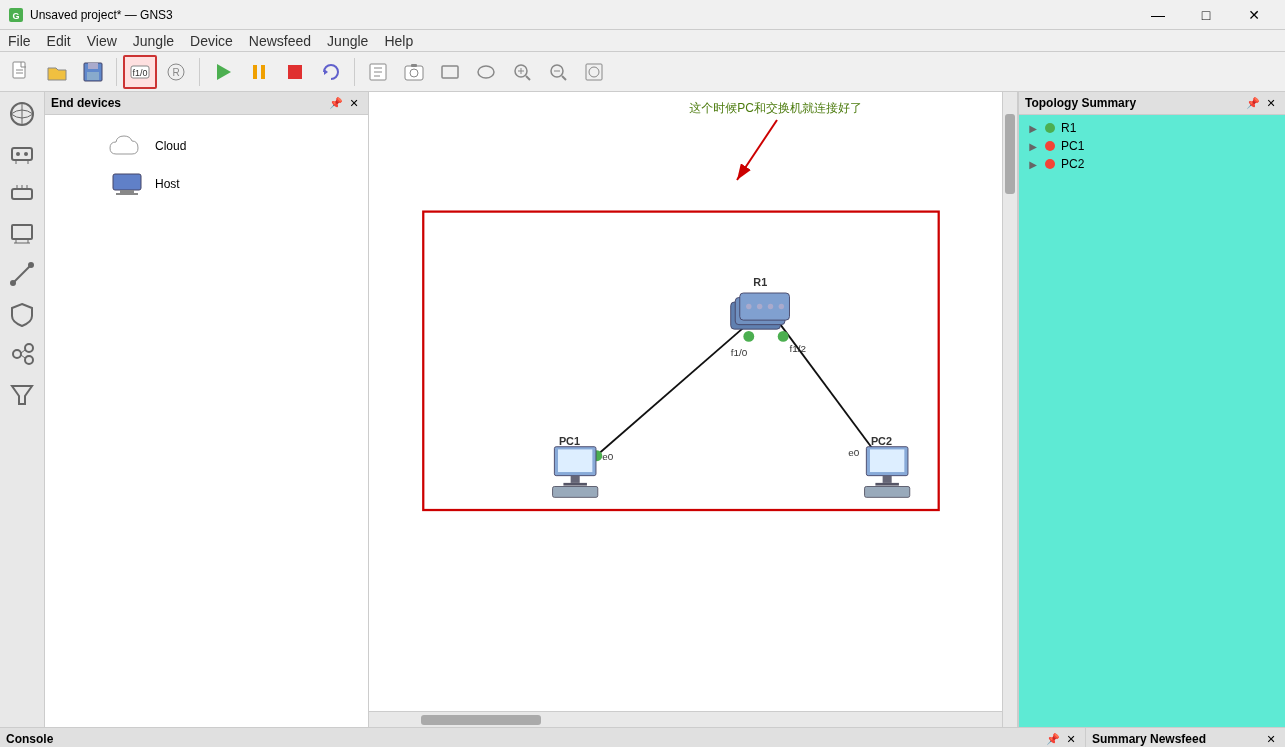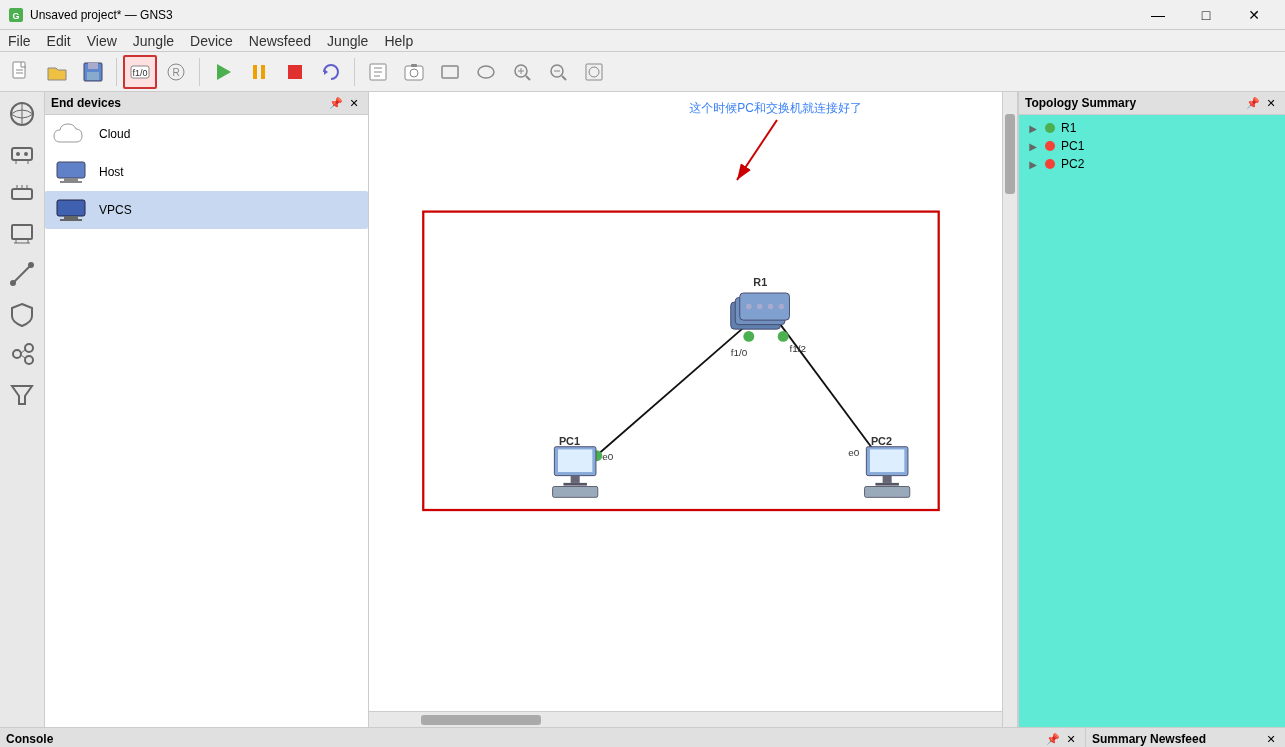--- a/index.html
+++ b/index.html
@@ -27,21 +27,21 @@
     
     #left-sidebar { width: 45px; background: #e8e8e8; border-right: 1px solid #ccc; display: flex; flex-direction: column; align-items: center; padding: 4px 0; gap: 4px; }
     .side-btn { width: 36px; height: 36px; border: 1px solid transparent; background: transparent; cursor: pointer; display: flex; align-items: center; justify-content: center; border-radius: 2px; }
 
     
     #devices-panel { width: 324px; border-right: 1px solid #ccc; background: #fff; display: flex; flex-direction: column; }
     #devices-header { background: #e0e0e0; padding: 3px 6px; display: flex; align-items: center; justify-content: space-between; border-bottom: 1px solid #ccc; }
     #devices-header-title { font-size: 12px; font-weight: bold; }
     #devices-header-btns { display: flex; gap: 2px; }
     .panel-btn { width: 16px; height: 16px; background: transparent; border: none; cursor: pointer; font-size: 11px; display: flex; align-items: center; justify-content: center; }
-    #devices-list { flex: 1; padding: 0; }
+    #devices-list { flex: 1; padding: 12px; margin-left: 44px; }
     .device-item { display: flex; align-items: center; gap: 8px; padding: 4px 6px; cursor: pointer; border-radius: 2px; }
     .device-item.selected { background: #c8d8f0; }
     .device-icon { width: 40px; height: 30px; display: flex; align-items: center; justify-content: center; }
 
     
     #canvas-container { flex: 1; background: #fff; position: relative; overflow: hidden; }
     #canvas-area { position: absolute; top: 0; left: 0; right: 16px; bottom: 16px; overflow: hidden; }
     
     
     #right-panel { width: 267px; border-left: 1px solid #ccc; background: #5eead4; display: flex; flex-direction: column; }
@@ -298,39 +298,29 @@
         <div class="device-icon">
           <svg width="38" height="28" viewBox="0 0 38 28">
               <rect x="5" y="4" width="28" height="16" rx="2" fill="#6080c8" stroke="#446"></rect>
               <rect x="12" y="20" width="14" height="3" fill="#888"></rect>
               <rect x="8" y="23" width="22" height="2" fill="#888"></rect>
             </svg>
         </div>
         <span>Host</span>
       </div>
 
-      <div class="device-item selected">
-        <div class="device-icon">
-          <svg width="38" height="28" viewBox="0 0 38 28">
-              <rect x="5" y="4" width="28" height="16" rx="2" fill="#4060b0" stroke="#224"></rect>
-              <rect x="12" y="20" width="14" height="3" fill="#666"></rect>
-              <rect x="8" y="23" width="22" height="2" fill="#666"></rect>
-            </svg>
-        </div>
-        <span>VPCS</span>
-      </div>
     </div>
 
   </div>
 
   <div id="canvas-container" style="position:relative; flex:1; display:flex; flex-direction:column;">
     <div id="canvas-area" style="flex:1; position:relative; overflow:hidden; background:white;">
       
       
-      <div style="position:absolute; top:8px; right:140px; color:#3b82f6; font-size:12px; z-index:20; pointer-events:none; white-space:nowrap;">这个时候PC和交换机就连接好了</div>
+      <div style="position:absolute; top:8px; right:140px; color:#4d7c0f; font-size:12px; z-index:20; pointer-events:none; white-space:nowrap;">这个时候PC和交换机就连接好了</div>
       
       <div style="position:absolute;top:28px;right:145px;z-index:20;pointer-events:none;">
         <svg width="80" height="80" style="overflow:visible;">
           <defs>
               <marker id="arr2" markerWidth="8" markerHeight="6" refX="8" refY="3" orient="auto">
                 <polygon points="0 0, 8 3, 0 6" fill="#cc0000"></polygon>
               </marker>
             </defs>
           <line x1="0" y1="0" x2="-40" y2="60" stroke="#cc0000" stroke-width="2" marker-end="url(#arr2)"></line>
         </svg>

